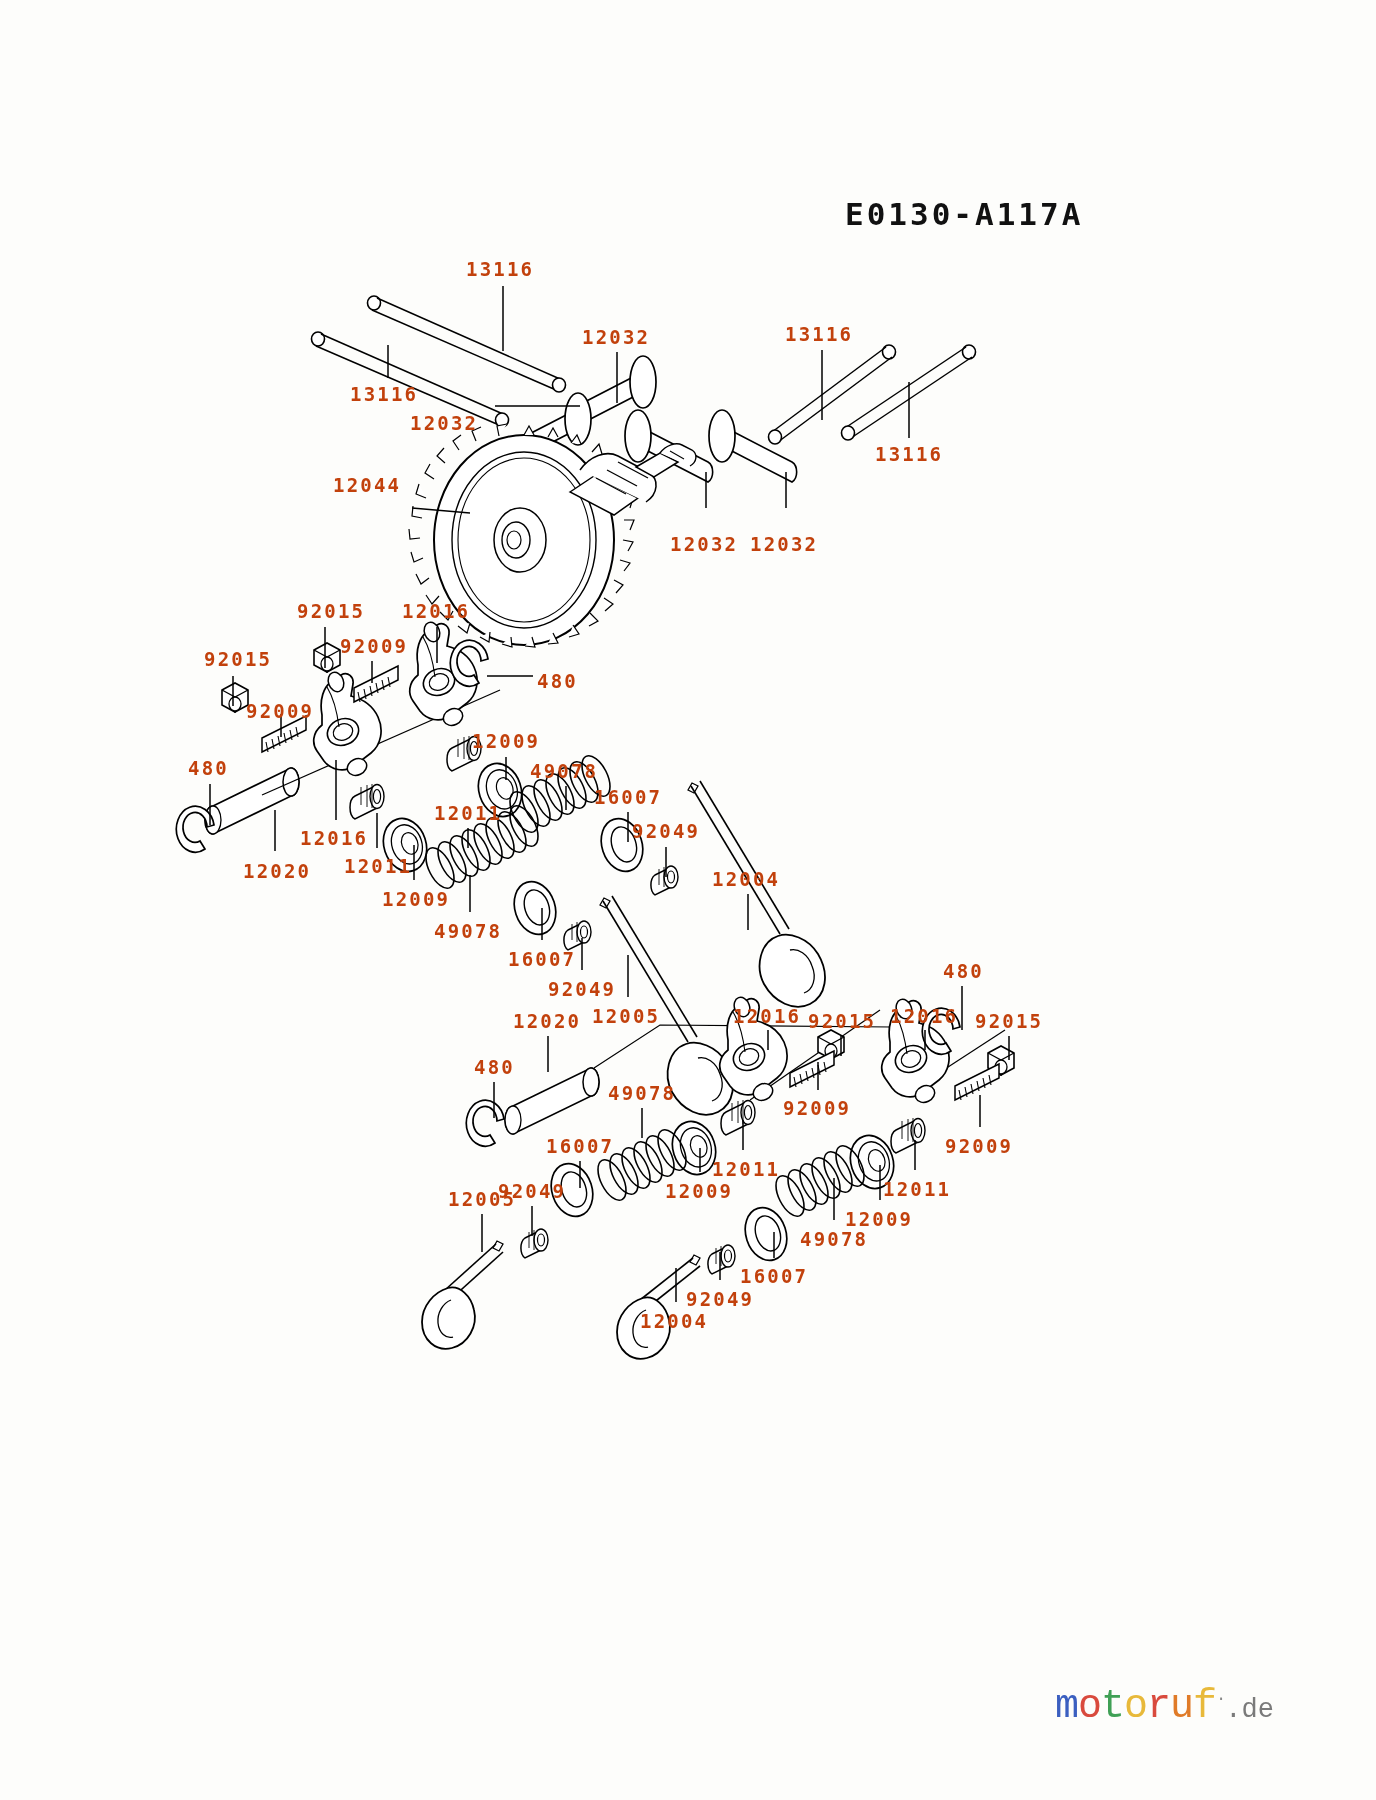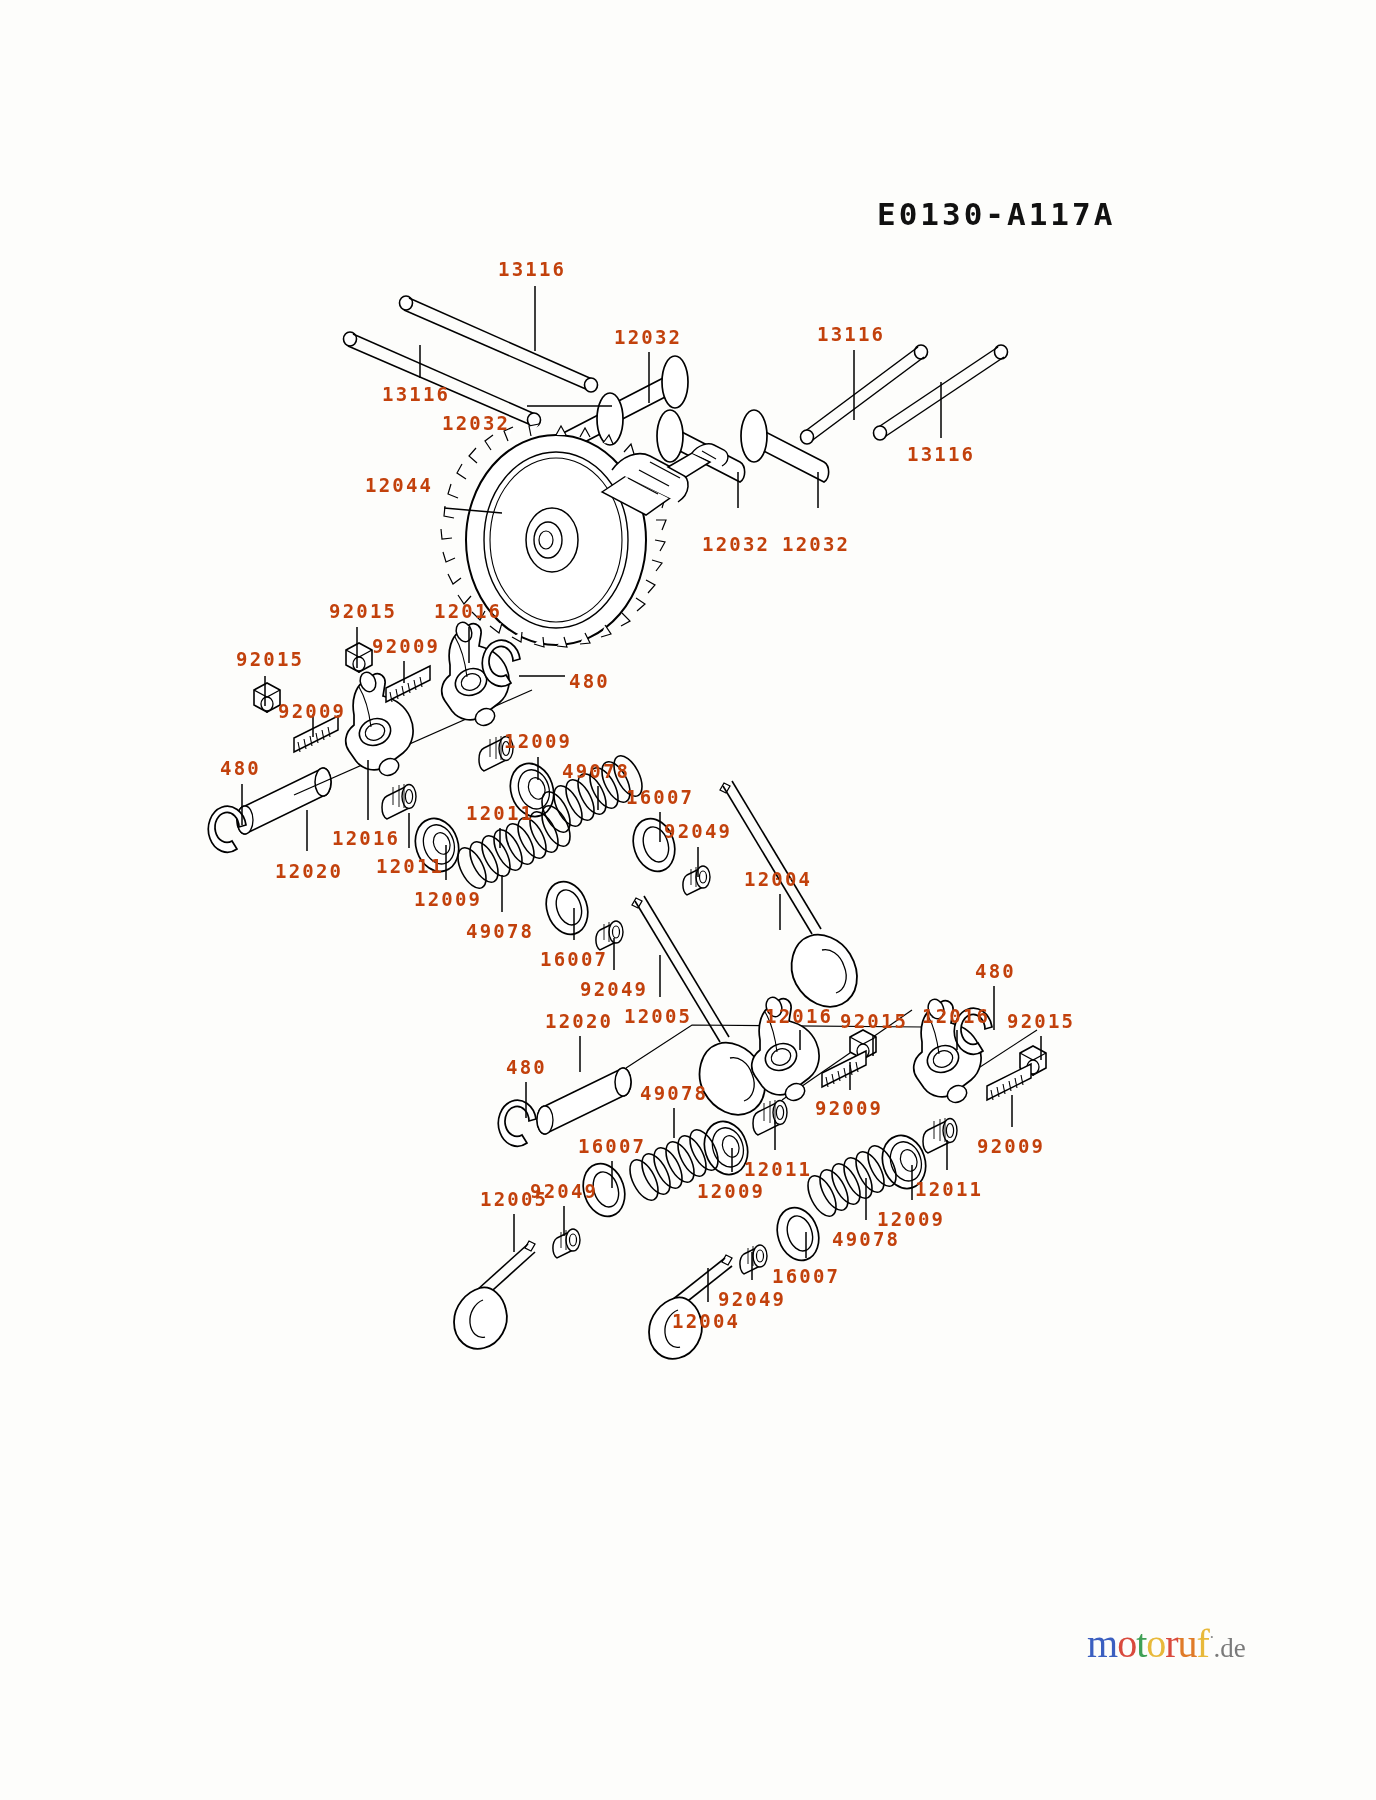--- a/index.html
+++ b/index.html
@@ -1,26 +1,26 @@
 <!DOCTYPE html>
 <html><head>
 <meta charset="utf-8">
 <style>
   html,body{margin:0;padding:0;background:#fdfdfb;}
   body{width:1376px;height:1800px;position:relative;
        font-family:"DejaVu Sans Mono","Liberation Mono",monospace;
        overflow:hidden;}
-  #sheet{position:absolute;inset:0;background:#fdfdfb;margin-left:32px;}
+  #sheet{position:absolute;inset:0;background:#fdfdfb;}
   svg#diagram{position:absolute;left:0;top:0;width:1376px;height:1800px;}
   .lbl{position:absolute;font-family:"DejaVu Sans Mono","Liberation Mono",monospace;
        font-size:19px;font-weight:bold;color:#c2410c;letter-spacing:2.2px;white-space:nowrap;}
   #title{position:absolute;font-family:"DejaVu Sans Mono","Liberation Mono",monospace;
        font-size:31px;font-weight:bold;color:#111;letter-spacing:3px;
        left:845px;top:196px;white-space:nowrap;}
-  #wm{position:absolute;left:1055px;top:1620px;font-family:Liberation Serif, serif;
+  #wm{position:absolute;left:1055px;top:1684px;font-family:Liberation Mono, monospace;
       font-size:40px;letter-spacing:-1px;white-space:nowrap;}
   #wm span{display:inline-block;}
   #wm .dot{font-size:17px;vertical-align:super;}
   #wm .de{font-size:27px;color:#7a7a7a;letter-spacing:0;}
 </style>
 </head>
 <body>
 
 <div id="sheet">
 

